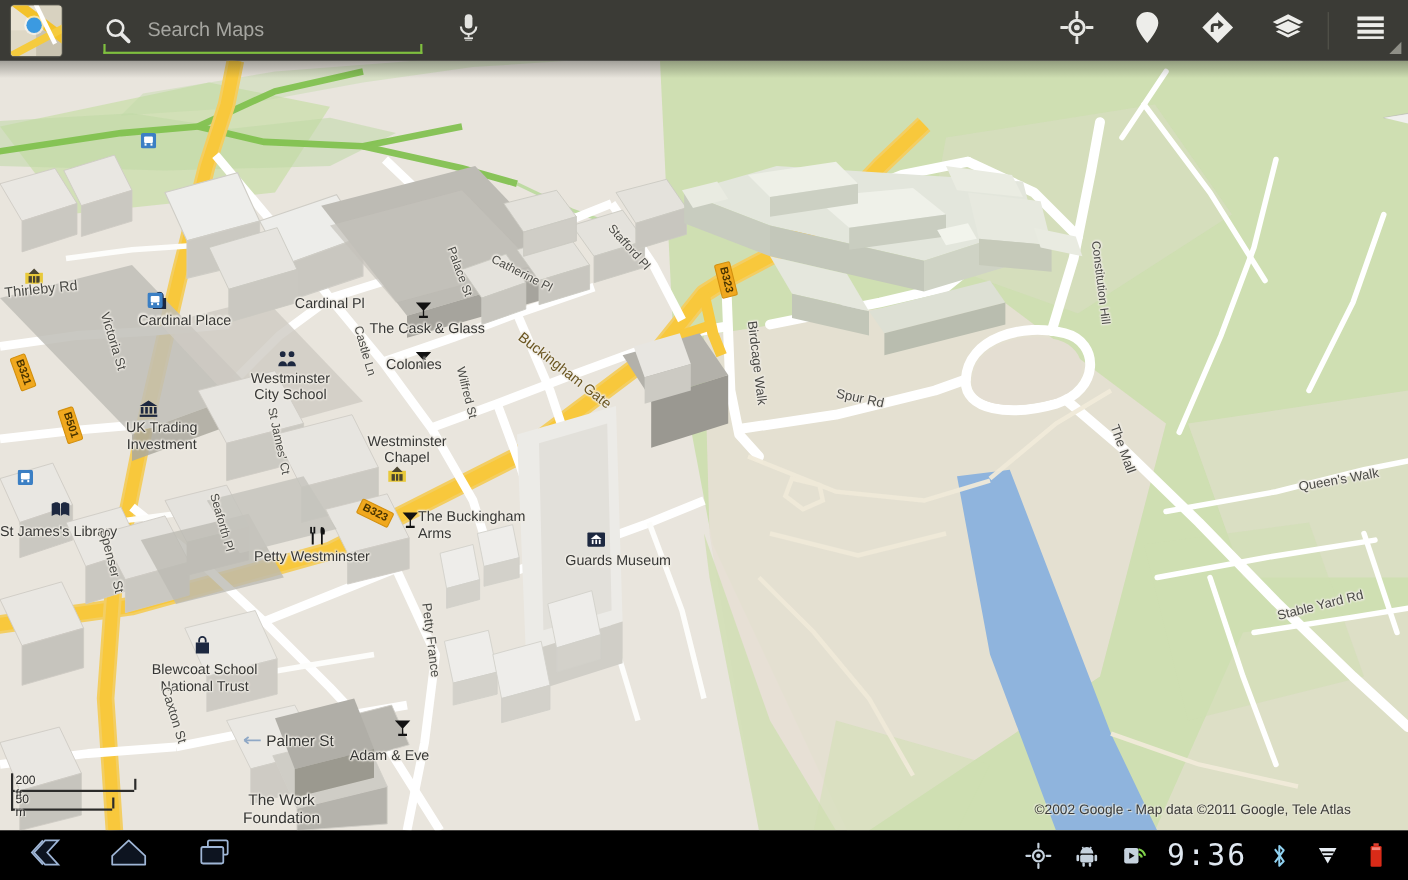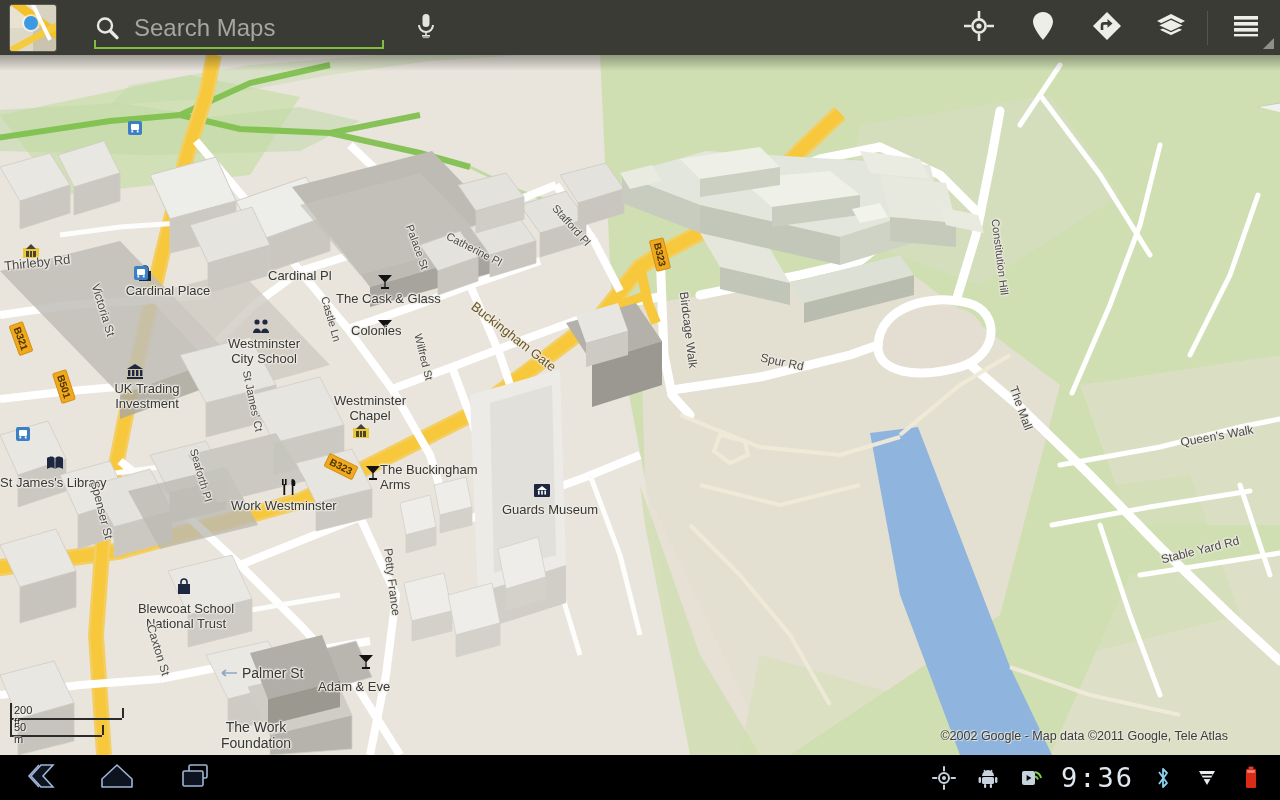--- a/index.html
+++ b/index.html
@@ -60,21 +60,21 @@
   }
   .search-wrap .underline::before,
   .search-wrap .underline::after {
     content:""; position:absolute; bottom:0; width:2px; height:9px; background:#7fbf3f;
   }
   .search-wrap .underline::before { left:0; }
   .search-wrap .underline::after  { right:0; }
   .mag-icon { width: 26px; height: 26px; flex: 0 0 26px; margin-right: 14px; }
   .search-input {
     background: transparent; border: 0; outline: none;
-    color: #e6e6e6; font-size: 24px; width: 228px;
+    color: #e6e6e6; font-size: 18px; width: 228px;
     font-family: "Liberation Sans", sans-serif;
   }
   .search-input::placeholder { color: #a6a6a1; }
 
   .mic-btn {
     width: 44px; height: 44px; margin-left: 20px;
     display:flex; align-items:center; justify-content:center;
   }
 
   .spacer { flex: 1 1 auto; }
@@ -544,24 +544,24 @@
     <div class="mlabel poi-label" style="left:92px;top:326px;width:110px;line-height:15px">UK Trading
 Investment</div>
     <div class="mlabel poi-label" style="left:208px;top:281px;width:112px;line-height:15px">Westminster
 City School</div>
     <div class="mlabel poi-label" style="left:268px;top:213px;width:90px;text-align:left">Cardinal Pl</div>
     <div class="mlabel poi-label" style="left:336px;top:236px;width:120px;text-align:left">The Cask &amp; Glass</div>
     <div class="mlabel poi-label" style="left:351px;top:268px;width:80px;text-align:left">Colonies</div>
     <div class="mlabel poi-label" style="left:320px;top:338px;width:100px;line-height:15px">Westminster
 Chapel</div>
     <div class="mlabel poi-label" style="left:0px;top:420px;width:120px;text-align:left">St James's Library</div>
-    <div class="mlabel poi-label" style="left:231px;top:443px;width:130px;text-align:left">Work Westminster</div>
+    <div class="mlabel poi-label" style="left:231px;top:443px;width:130px;text-align:left">Petty Westminster</div>
     <div class="mlabel poi-label" style="left:380px;top:407px;width:110px;text-align:left;line-height:15px">The Buckingham
 Arms</div>
-    <div class="mlabel poi-label" style="left:490px;top:447px;width:120px;text-align:center">Guards Museum</div>
+    <div class="mlabel poi-label" style="left:490px;top:447px;width:120px;text-align:right">Guards Museum</div>
     <div class="mlabel poi-label" style="left:126px;top:546px;width:120px;line-height:15px">Blewcoat School
 National Trust</div>
     <div class="mlabel poi-label" style="left:242px;top:610px;width:80px;text-align:left;font-size:14px">Palmer St</div>
     <div class="mlabel poi-label" style="left:318px;top:624px;width:96px;text-align:left">Adam &amp; Eve</div>
     <div class="mlabel poi-label" style="left:208px;top:664px;width:96px;line-height:16px;font-size:14px">The Work
 Foundation</div>
 
     <div class="mlabel street-label" style="left:4px;top:200px;transform:rotate(-6deg);font-size:13px">Thirleby Rd</div>
     <div class="mlabel street-label" style="left:76px;top:248px;transform:rotate(73deg)">Victoria St</div>
     <div class="mlabel street-label" style="left:222px;top:340px;transform:rotate(78deg);font-size:11px">St James' Ct</div>

